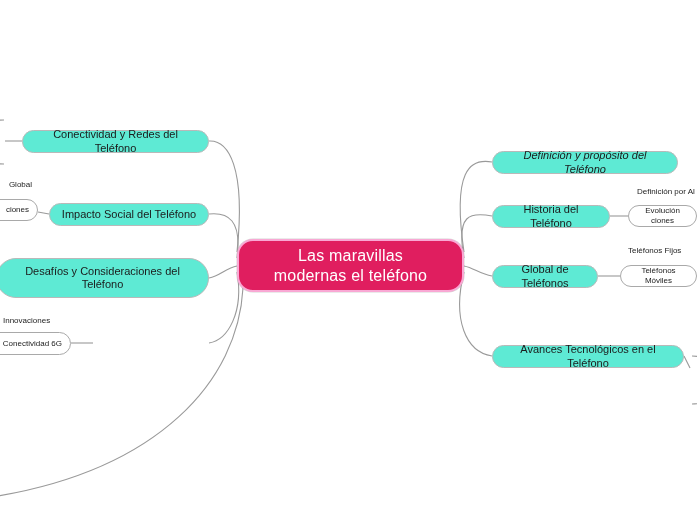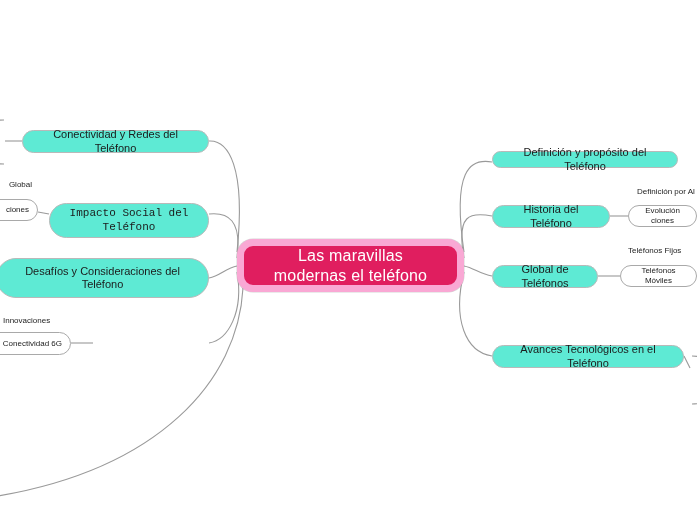--- a/index.html
+++ b/index.html
@@ -39,21 +39,21 @@
     justify-content: center;
     text-align: center;
     line-height: 1.2;
     white-space: pre-line;
   }
 
   .node-central {
     background: #e01e5f;
     color: #ffffff;
     border-radius: 16px;
-    border: 7px solid #f9a8d4;
+    border: 2px solid #f9a8d4;
     font-size: 16px;
     letter-spacing: 0.2px;
     padding: 6px 14px;
     box-shadow: 0 0 0 0.5px rgba(150,150,150,0.4);
   }
 
   .node-branch {
     background: #5eead4;
     color: #1b1b1b;
     border-radius: 20px;
@@ -109,39 +109,39 @@
       <path d="M 22 141 L 5 141"></path>
 
       <path d="M 4 120 C -14 120, -26 130, -26 142 C -26 154, -14 164, 4 164"></path>
       <path d="M 692 356 C 706 356, 716 366, 716 380 C 716 394, 706 404, 692 404"></path>
     </g>
   </svg>
 
   <div class="node node-central" style="left:237px; top:239px; width:227px; height:53px;">Las maravillas
 modernas el teléfono</div>
 
-  <div class="node node-branch" style="left:492px; top:151px; width:186px; height:17px;">Definición y propósito del Teléfono</div>
+  <div class="node node-branch" style="left:492px; top:151px; width:186px; height:23px;font-style:italic;">Definición y propósito del Teléfono</div>
 
   <div class="node node-branch" style="left:492px; top:205px; width:118px; height:23px;">Historia del Teléfono</div>
 
   <div class="node node-leaf-plain" style="left:637px; top:186px; width:60px; height:12px; justify-content:flex-start;">Definición por Al</div>
 
   <div class="node node-leaf-oval" style="left:628px; top:205px; width:69px; height:22px; justify-content:flex-start;">Evolución ciones</div>
 
   <div class="node node-branch" style="left:492px; top:265px; width:106px; height:23px;">Global de Teléfonos</div>
 
   <div class="node node-leaf-plain" style="left:628px; top:245px; width:62px; height:12px; justify-content:flex-start;">Teléfonos Fijos</div>
 
   <div class="node node-leaf-oval" style="left:620px; top:265px; width:77px; height:22px; justify-content:flex-start;">Teléfonos Móviles</div>
 
   <div class="node node-branch" style="left:492px; top:345px; width:192px; height:23px;">Avances Tecnológicos en el Teléfono</div>
 
   <div class="node node-branch" style="left:22px; top:130px; width:187px; height:23px;">Conectividad y Redes del Teléfono</div>
 
-  <div class="node node-branch" style="left:49px; top:203px; width:160px; height:35px;font-family:Liberation Mono, monospace;">Impacto Social del Teléfono</div>
+  <div class="node node-branch" style="left:49px; top:203px; width:160px; height:23px;">Impacto Social del Teléfono</div>
 
   <div class="node node-leaf-plain" style="left:-10px; top:179px; width:42px; height:12px; justify-content:flex-end;">Global</div>
 
   <div class="node node-leaf-oval" style="left:-30px; top:199px; width:68px; height:22px; justify-content:flex-end;">ciones</div>
 
   <div class="node node-branch" style="left:-4px; top:258px; width:213px; height:40px;">Desafíos y Consideraciones del
 Teléfono</div>
 
 
   <div class="node node-leaf-plain" style="left:3px; top:315px; width:60px; height:12px; justify-content:flex-start;">Innovaciones</div>

